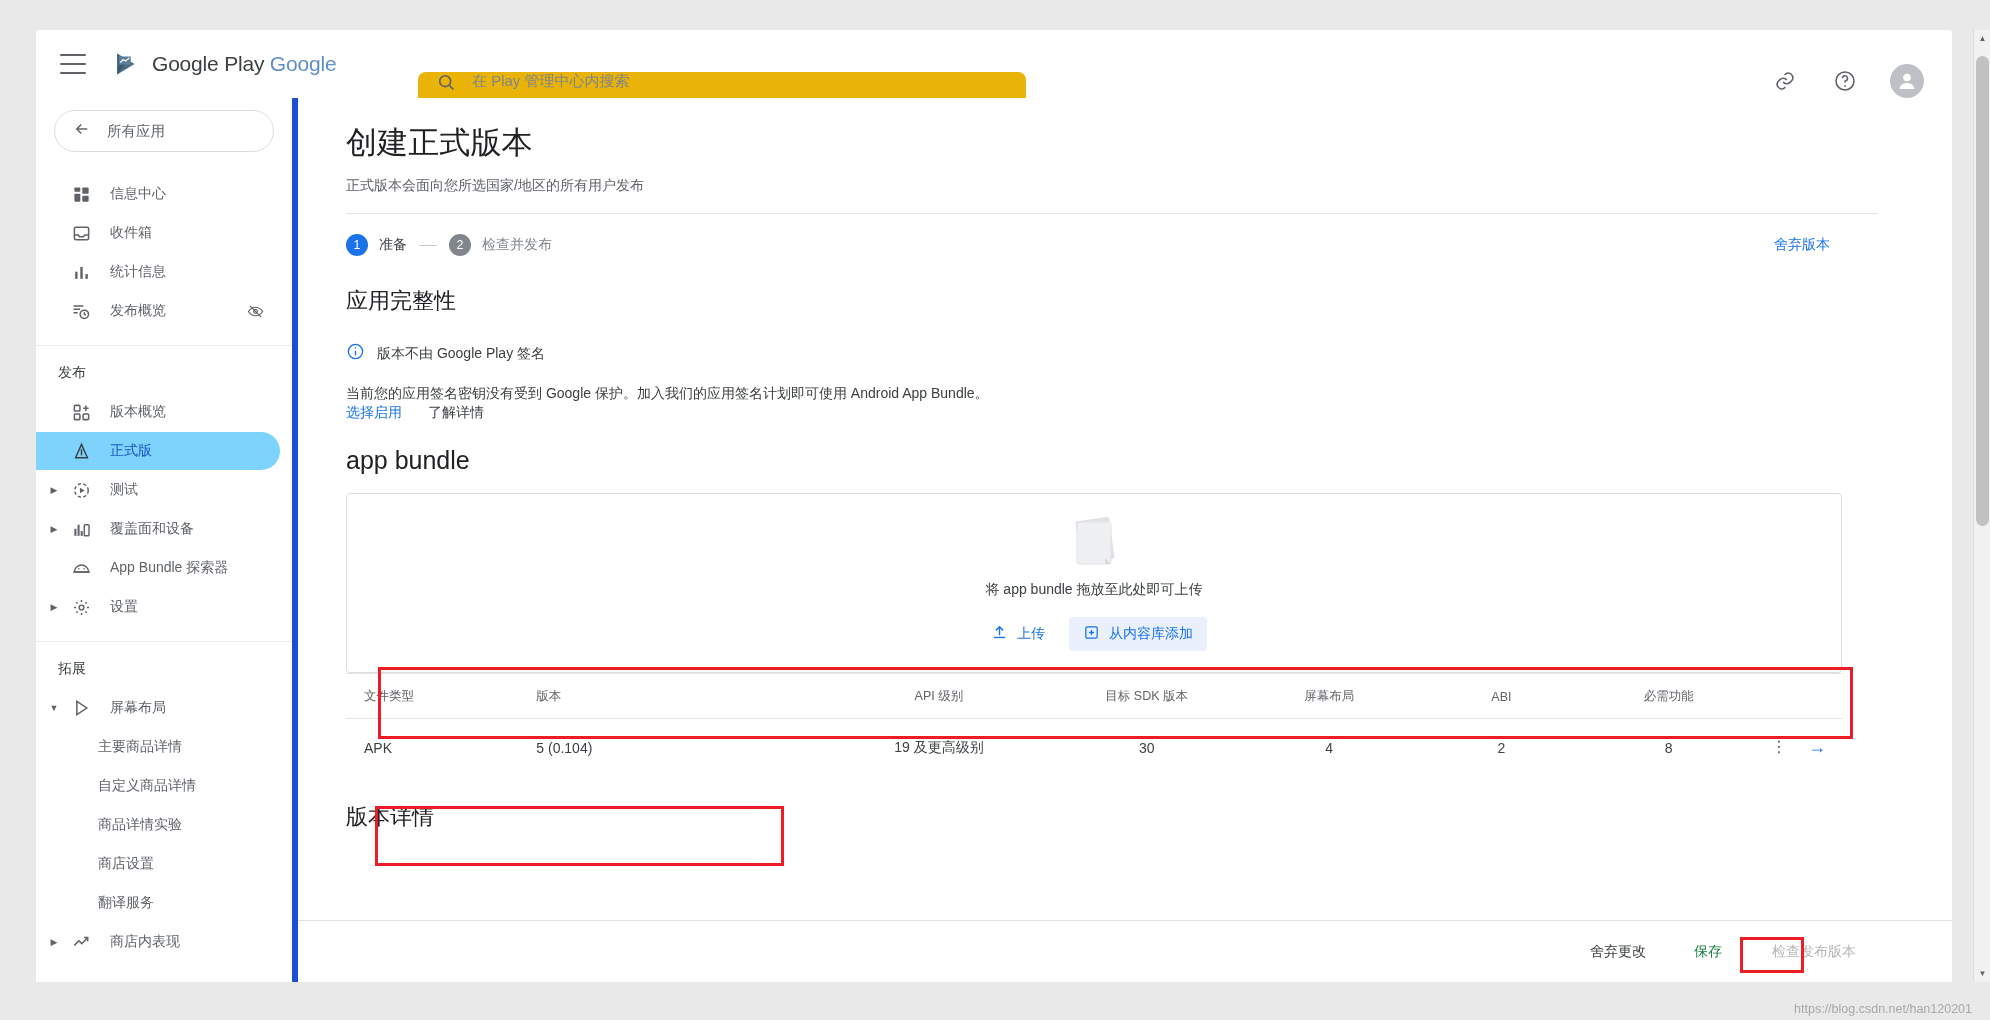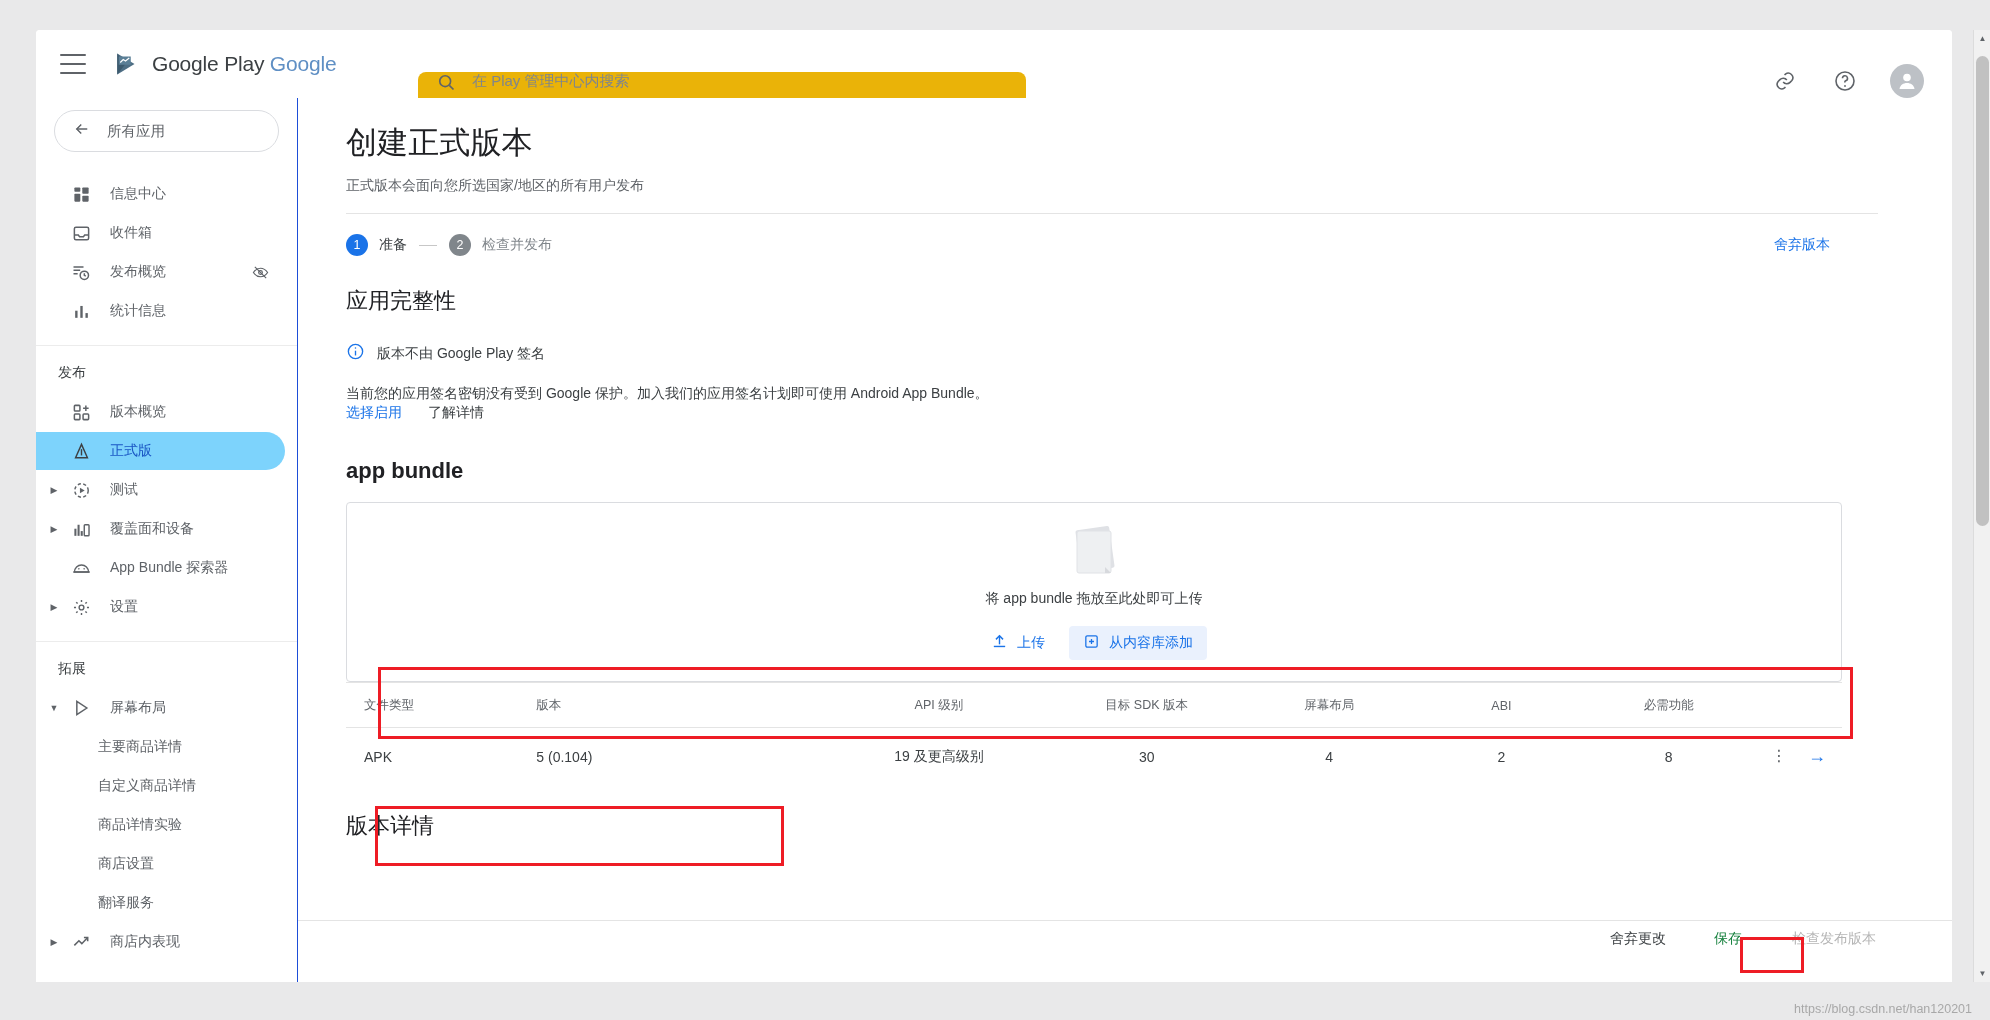--- a/index.html
+++ b/index.html
@@ -73,21 +73,21 @@
     width: 34px; height: 34px; border-radius: 50%;
     background: #bdc1c6;
     display: flex; align-items: center; justify-content: center;
   }
 
   
   .sidebar {
     position: absolute; left: 0; top: 68px;
     width: 262px; height: 884px;
     background: #ffffff;
-    border-right: 1px solid #1d4ed8;
+    border-right: 6px solid #1d4ed8;
     padding-top: 8px;
     overflow: hidden;
   }
   .allapps {
     margin: 4px 18px 18px 18px;
     height: 42px;
     border: 1px solid #dadce0;
     border-radius: 22px;
     display: flex; align-items: center;
     gap: 16px; padding: 0 18px;
@@ -154,21 +154,21 @@
 
   .h2 { font-size: 22px; color: #202124; font-weight: 400; margin-top: 30px; }
 
   .info-row { display: flex; align-items: center; gap: 12px; margin-top: 26px; }
   .info-row .txt { font-size: 14px; color: #3c4043; }
   .body-text { font-size: 14px; color: #3c4043; margin-top: 18px; line-height: 1.5; }
   .link-row { display: flex; gap: 26px; }
   .link { font-size: 14px; color: #1a73e8; cursor: pointer; }
   .link.muted { color: #3c4043; }
 
-  .h3 { font-size: 22px; color: #202124; font-weight: 700; margin-top: 36px; }
+  .h3 { font-size: 25px; color: #202124; font-weight: 400; margin-top: 24px; }
 
   .dropzone {
     margin-top: 18px; margin-right: 96px;
     height: 180px;
     border: 1px solid #dadce0;
     border-radius: 4px;
     display: flex; flex-direction: column;
     align-items: center; justify-content: center;
     gap: 0px;
     background: #fff;
@@ -226,22 +226,22 @@
     width: 690px;
     font-size: 12.5px; color: #5f6368; line-height: 1.65;
   }
 
   
   .bottombar {
     position: absolute; left: 262px; bottom: 0px;
     width: 1654px; height: 62px;
     background: #fff;
     border-top: 1px solid #e4e4e4;
-    display: flex; justify-content: flex-end;
-    gap: 18px; padding-right: 60px;
+    display: flex; align-items: center; justify-content: flex-end;
+    gap: 18px; padding-right: 80px;
   }
   .btn-flat { font-size: 14px; color: #3c4043; padding: 9px 14px; border-radius: 4px; cursor: pointer; }
   .btn-save { font-size: 14px; color: #15803d; padding: 9px 16px; border-radius: 4px; cursor: pointer; font-family: Liberation Serif, serif; }
   .btn-disabled { font-size: 14px; color: #b5b5b5; padding: 9px 16px; border-radius: 4px; cursor: default; }
 
   
   .redbox {
     position: absolute;
     border: 3px solid #ee1c25;
     pointer-events: none;
@@ -374,46 +374,46 @@
               <rect x="3" y="4" width="18" height="16" rx="2"></rect>
               <path d="M3 14h5l1.5 2h5L16 14h5"></path>
             </svg>
           </div>
           <div class="nav-label">收件箱</div>
         </div>
 
         <div class="nav-item">
           <div class="nav-arrow"></div>
           <div class="nav-ico">
+            <svg width="19" height="19" viewBox="0 0 24 24" fill="#5f6368">
+              <rect x="4" y="11" width="3" height="9"></rect>
+              <rect x="10.5" y="5" width="3" height="15"></rect>
+              <rect x="17" y="14" width="3" height="6"></rect>
+            </svg>
+          </div>
+          <div class="nav-label">统计信息</div>
+        </div>
+
+        <div class="nav-item">
+          <div class="nav-arrow"></div>
+          <div class="nav-ico">
             <svg width="20" height="20" viewBox="0 0 24 24" fill="none" stroke="#5f6368" stroke-width="1.8">
               <path d="M3 6h12M3 10h8M3 14h5"></path>
               <circle cx="16" cy="16" r="5"></circle>
               <path d="M16 13.5V16l1.8 1"></path>
             </svg>
           </div>
           <div class="nav-label">发布概览</div>
           <div class="nav-trail">
             <svg width="17" height="17" viewBox="0 0 24 24" fill="none" stroke="#5f6368" stroke-width="1.7">
               <path d="M2 12s4-6 10-6 10 6 10 6-4 6-10 6-10-6-10-6z"></path>
               <circle cx="12" cy="12" r="2.6"></circle>
               <path d="M4 4 L20 20"></path>
             </svg>
           </div>
-        </div>
-
-        <div class="nav-item">
-          <div class="nav-arrow"></div>
-          <div class="nav-ico">
-            <svg width="19" height="19" viewBox="0 0 24 24" fill="#5f6368">
-              <rect x="4" y="11" width="3" height="9"></rect>
-              <rect x="10.5" y="5" width="3" height="15"></rect>
-              <rect x="17" y="14" width="3" height="6"></rect>
-            </svg>
-          </div>
-          <div class="nav-label">统计信息</div>
         </div>
       </div>
 
       <div class="nav-sep"></div>
       <div class="nav-title">发布</div>
 
       <div class="nav-group" style="padding-top:0">
 
         <div class="nav-item">
           <div class="nav-arrow"></div>

